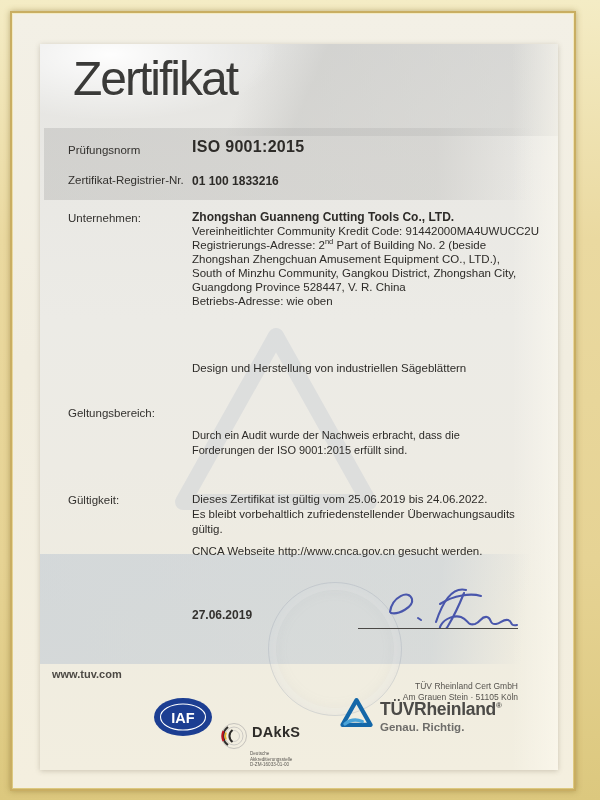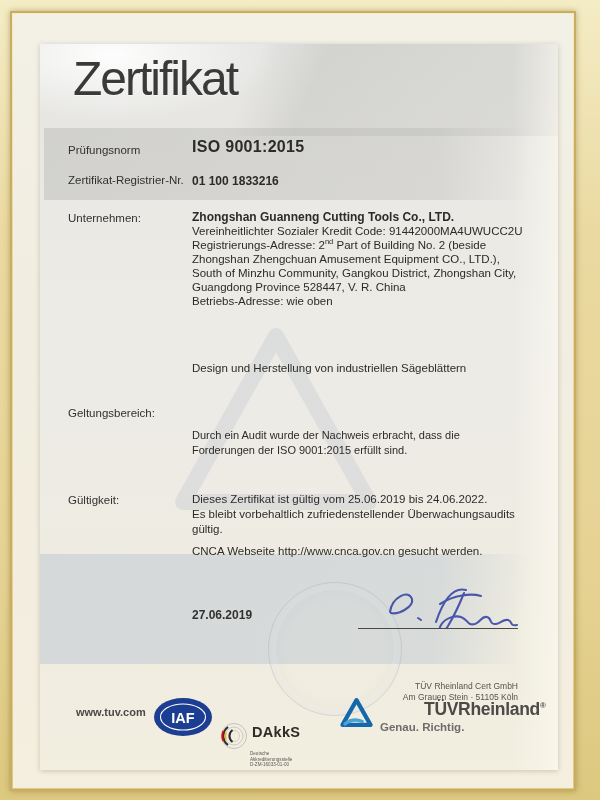--- a/index.html
+++ b/index.html
@@ -83,29 +83,29 @@
   .v-scope{top:318px;width:362px;font-size:11.5px;}
   .v-audit{top:384px;width:362px;font-size:11px;line-height:15px;}
   .l-gue{top:450px;}
   .v-valid{top:448px;width:368px;font-size:11.5px;line-height:15px;}
   .v-info{top:500px;width:368px;font-size:11.5px;line-height:15px;}
   .v-date{top:564px;font-size:12px;font-weight:600;color:#33312e;}
   .signature{position:absolute;right:32px;top:538px;}
   .sig-line{position:absolute;right:40px;top:584px;width:160px;height:1px;background:#4a4845;}
   .issuer{position:absolute;right:40px;top:589px;text-align:right;font-size:8.5px;line-height:11px;color:#56534e;margin-top:48px;}
   
-  .website{position:absolute;left:12px;top:662px;font-size:11px;font-weight:600;color:#4c4944;margin-left:24px;}
+  .website{position:absolute;left:12px;top:624px;font-size:11px;font-weight:600;color:#4c4944;}
   .iaf{position:absolute;left:112px;top:652px;}
   .dakks{position:absolute;left:180px;top:678px;width:130px;}
   .dakks-row{display:flex;align-items:flex-start;}
   .dakks-label{font-size:14.5px;font-weight:bold;color:#2e2c29;letter-spacing:.3px;margin:2px 0 0 2px;}
   .dakks-sub{margin:1px 0 0 30px;font-size:4.6px;line-height:5.6px;color:#5c5954;}
   .tuvlogo{position:absolute;left:300px;top:652px;}
   .tuv-text{position:absolute;left:340px;top:655px;}
-  .tuv-brand{font-size:17.5px;font-weight:bold;color:#4b4a47;letter-spacing:-.3px;margin-left:44px;}
+  .tuv-brand{font-size:17.5px;font-weight:bold;color:#4b4a47;letter-spacing:-.3px;}
   .tuv-brand .reg{font-size:8px;vertical-align:super;}
   .tuv-tagline{font-size:11.5px;font-weight:bold;color:#6e6d6a;margin-top:1px;}
 </style>
 </head>
 <body>
 
 <div class="frame"></div>
 <div class="frame-inner-line"></div>
 <div class="mat"></div>
 
@@ -125,21 +125,21 @@
   <div class="title">Zertifikat</div>
 
   <div class="lbl l-1">Prüfungsnorm</div>
   <div class="val v-big">ISO 9001:2015</div>
   <div class="lbl l-2">Zertifikat-Registrier-Nr.</div>
   <div class="val v-reg">01 100 1833216</div>
 
   <div class="lbl l-unt">Unternehmen:</div>
   <div class="val company">
     <div class="name">Zhongshan Guanneng Cutting Tools Co., LTD.</div>
-    <div>Vereinheitlichter Sozialer Kredit Code: 91442000MA4UWUCC2U</div>
+    <div>Vereinheitlichter Community Kredit Code: 91442000MA4UWUCC2U</div>
     <div><span>Registrierungs-Adresse: 2</span><sup>nd</sup><span> Part of Building No. 2 (beside</span></div>
     <div>Zhongshan Zhengchuan Amusement Equipment CO., LTD.),</div>
     <div>South of Minzhu Community, Gangkou District, Zhongshan City,</div>
     <div>Guangdong Province 528447, V. R. China</div>
     <div>Betriebs-Adresse: wie oben</div>
   </div>
 
   <div class="lbl l-gel">Geltungsbereich:</div>
   <div class="val v-scope">Design und Herstellung von industriellen Sägeblättern</div>
 

